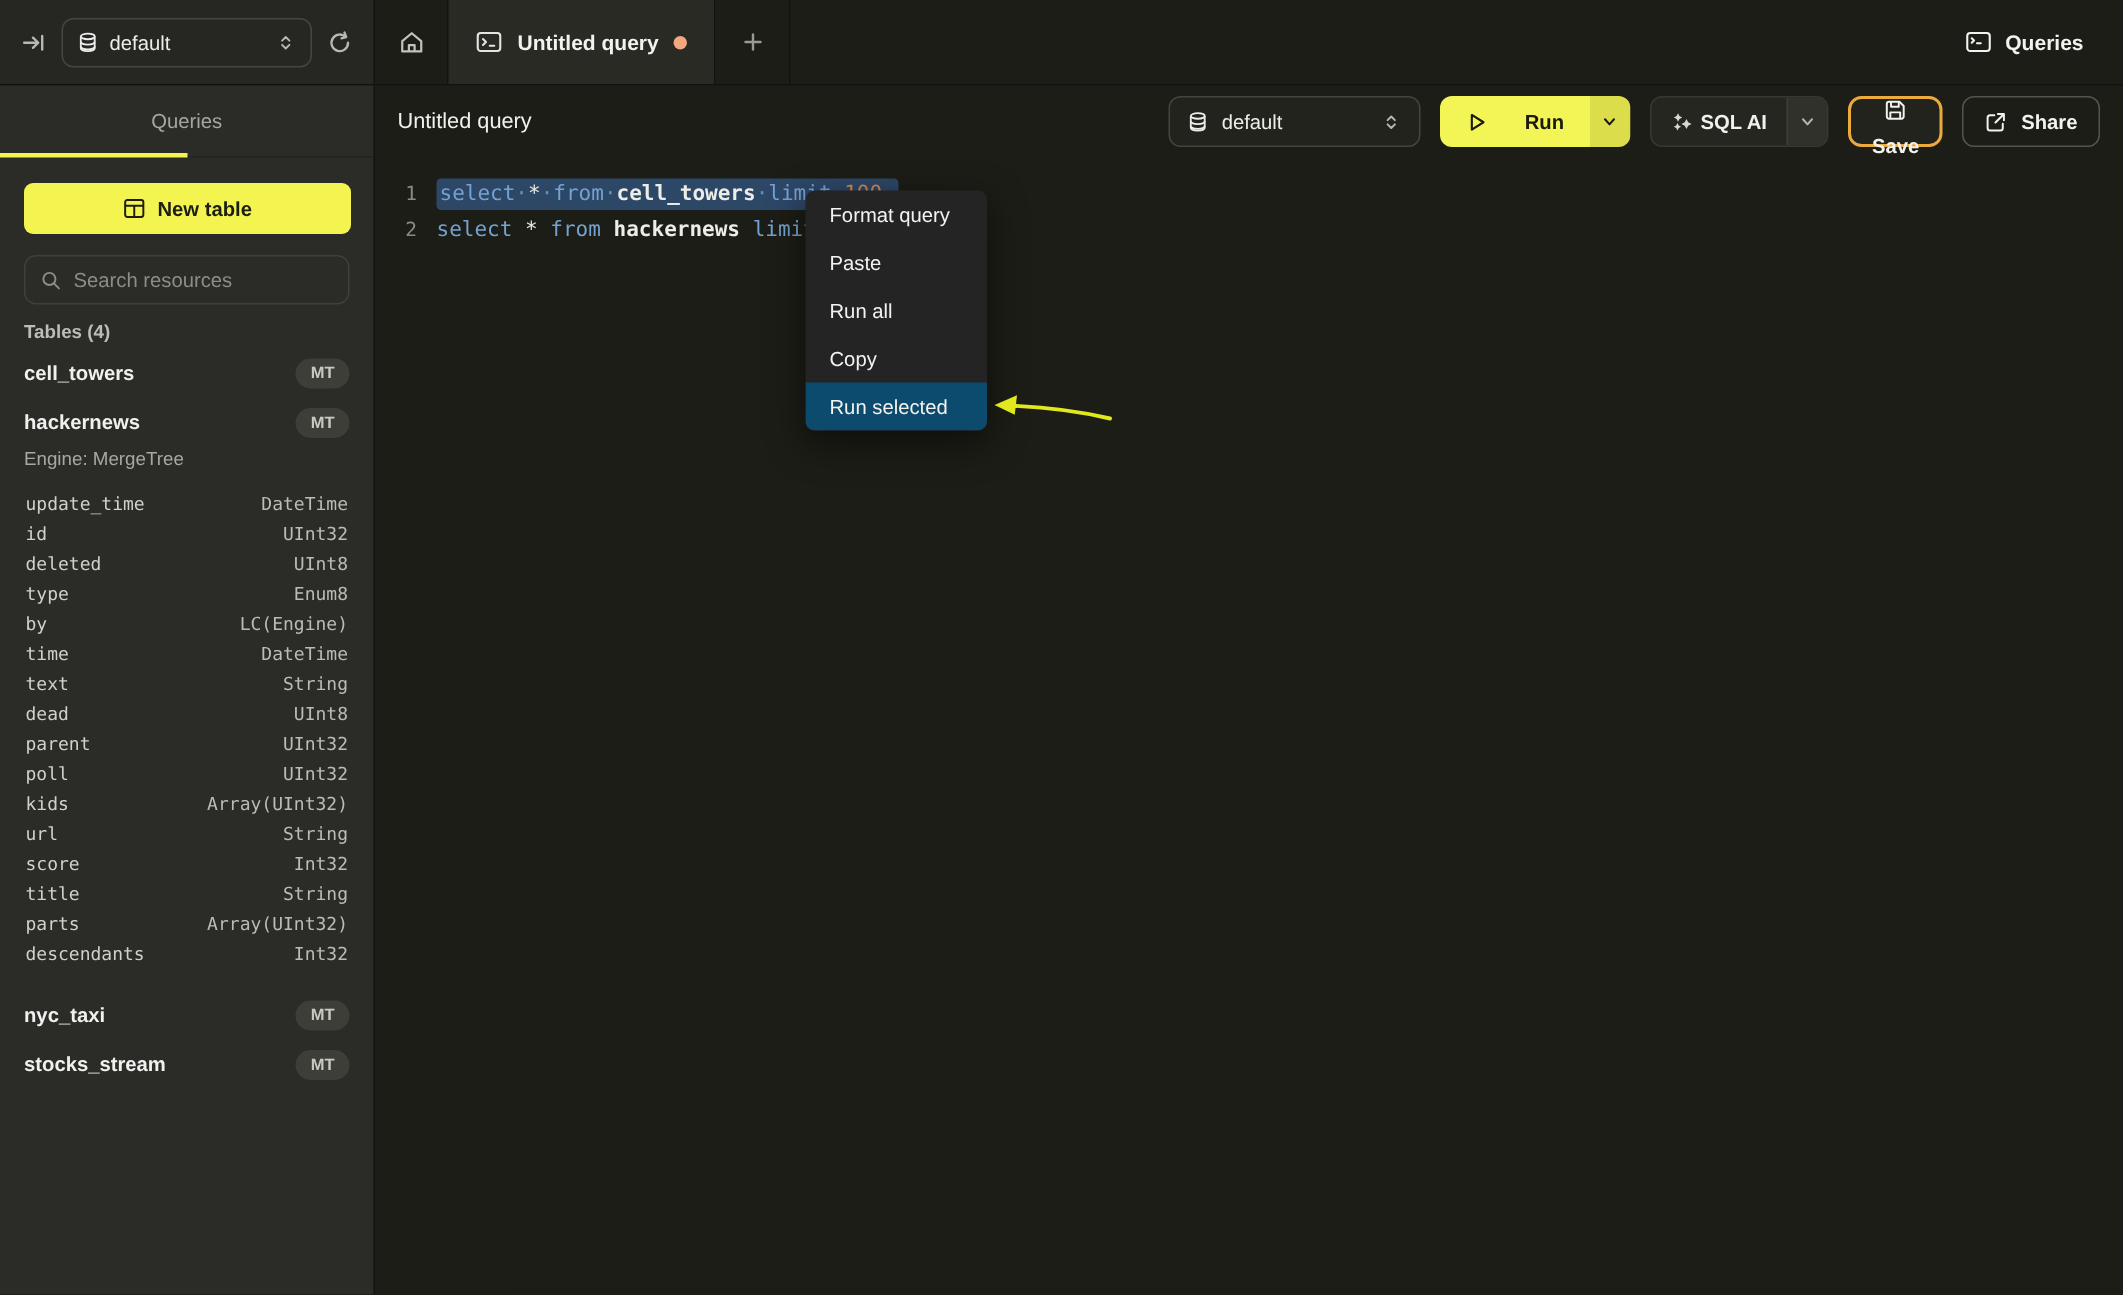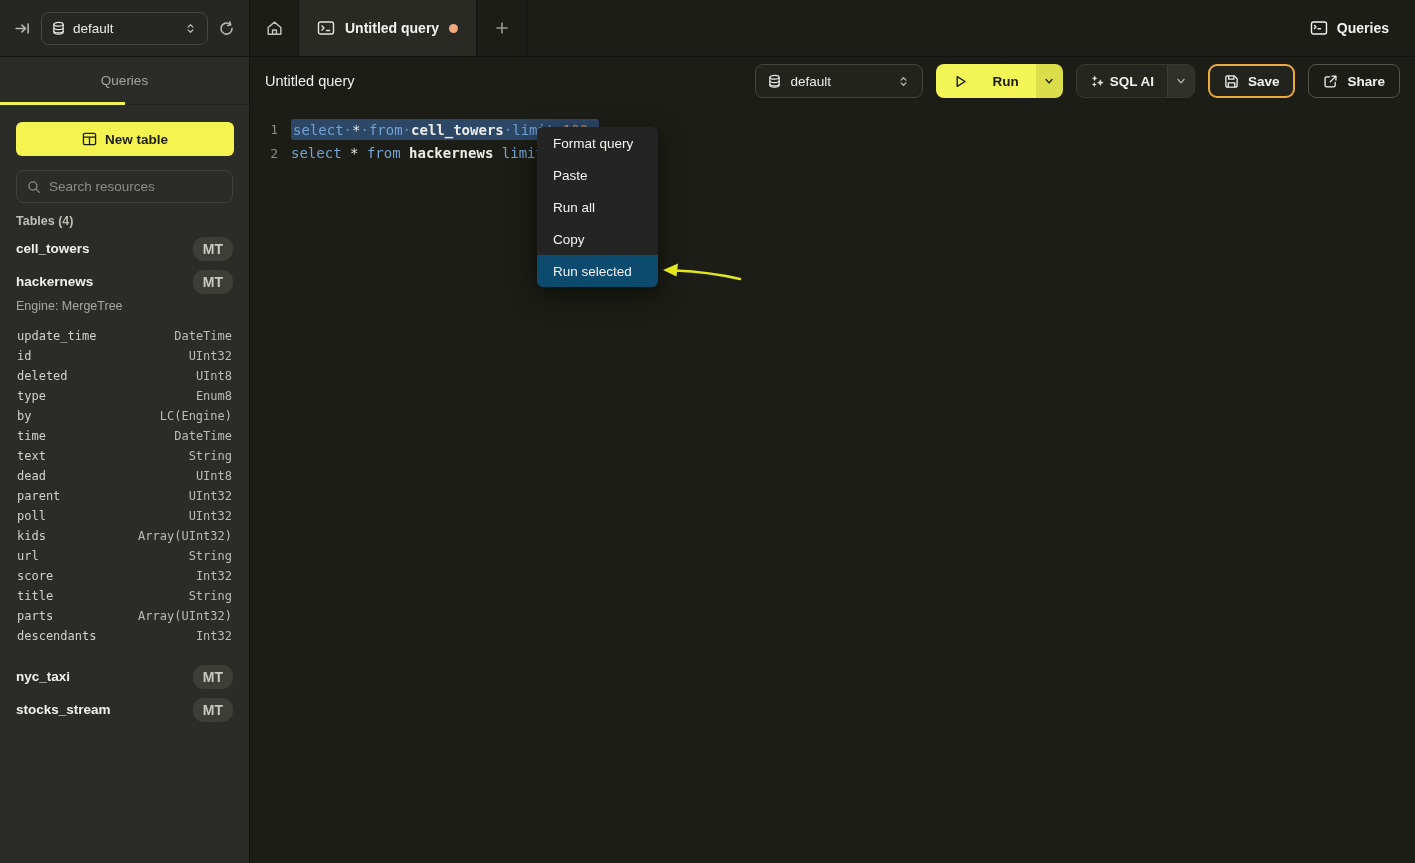--- a/index.html
+++ b/index.html
@@ -58,21 +58,21 @@
     display:flex; align-items:center; gap:8px; padding:0 10px; color:#8d8d87;
   }
   .search-box input {
     flex:1; background:transparent; border:none; outline:none; color:#e5e5e0;
     font-size:13.5px; font-family:inherit; min-width:0;
   }
   .search-box input::placeholder { color:#8d8d87; }
   .section-label { margin:11px 16px 4px; font-size:12.5px; font-weight:700; color:#bdbdb7; }
   .table-row { display:flex; align-items:center; justify-content:space-between; padding:0 16px; height:33px; cursor:pointer; }
   .table-name { font-size:13.5px; font-weight:600; color:#f0f0ee; }
-  .mt-badge { background:#3e3e39; color:#c9c9c3; font-size:14px; font-weight:700; padding:4px 10px; border-radius:11px; }
+  .mt-badge { background:#3e3e39; color:#c9c9c3; font-size:11px; font-weight:700; padding:4px 10px; border-radius:11px; }
   .engine-line { padding:1px 16px 9px; font-size:12.5px; color:#a8a8a2; }
   .cols { margin:4px 0 10px; }
   .col-row { display:flex; justify-content:space-between; align-items:center; padding:0 17px; height:20px;
     font-family:"DejaVu Sans Mono", monospace; font-size:12px; cursor:default; }
   .col-name { color:#d1d1cc; }
   .col-type { color:#bcbcb6; }
   .mt14 { margin-top:14px; }
 
   
   .main { flex:1; display:flex; flex-direction:column; background:#1d1d17; }
@@ -87,21 +87,21 @@
   .run-main {
     background:#f3f455; color:#1a1a10; border:none; display:flex; align-items:center; gap:24px;
     padding:0 17px; font-size:13.5px; font-weight:600; cursor:pointer; font-family:inherit;
   }
   .run-caret { width:27px; background:#dcdd4b; border:none; display:flex; align-items:center; justify-content:center; color:#1a1a10; cursor:pointer; }
   .sqlai-group { display:flex; height:34px; border-radius:8px; overflow:hidden; background:#262621; border:1px solid #38382f; }
   .sqlai-main { display:flex; align-items:center; gap:5px; padding:0 13px; font-size:13.5px; font-weight:600; color:#f0f0ee; background:none; border:none; cursor:pointer; font-family:inherit;}
   .sqlai-caret { width:27px; background:#31312c; border:none; border-left:1px solid #3e3e37; display:flex; align-items:center; justify-content:center; color:#b5b5af; cursor:pointer; }
   .save-btn {
     height:34px; border:2px solid #ecaa3d; border-radius:9px; background:#23231e;
-    display:flex; align-items:center; gap:9px; padding:0 14px; font-size:13.5px; font-weight:600; color:#f2f2f0; cursor:pointer; font-family:inherit;
+    display:flex; align-items:center; gap:9px; padding:0 14px; font-size:13.5px; font-weight:600; color:#f2f2f0; cursor:pointer; font-family:inherit;flex-direction:column;
   }
   .share-btn {
     height:34px; border:1px solid #55554e; border-radius:8px; background:transparent;
     display:flex; align-items:center; gap:9px; padding:0 14px; font-size:13.5px; font-weight:600; color:#f2f2f0; cursor:pointer; font-family:inherit;
   }
 
   
   .editor { flex:1; padding-top:12px; font-family:"DejaVu Sans Mono", monospace; font-size:14px; }
   .code-line { display:flex; align-items:center; height:24px; white-space:pre; }
   .gutter { width:28px; flex:none; text-align:right; color:#8b8b85; font-size:13px; }

